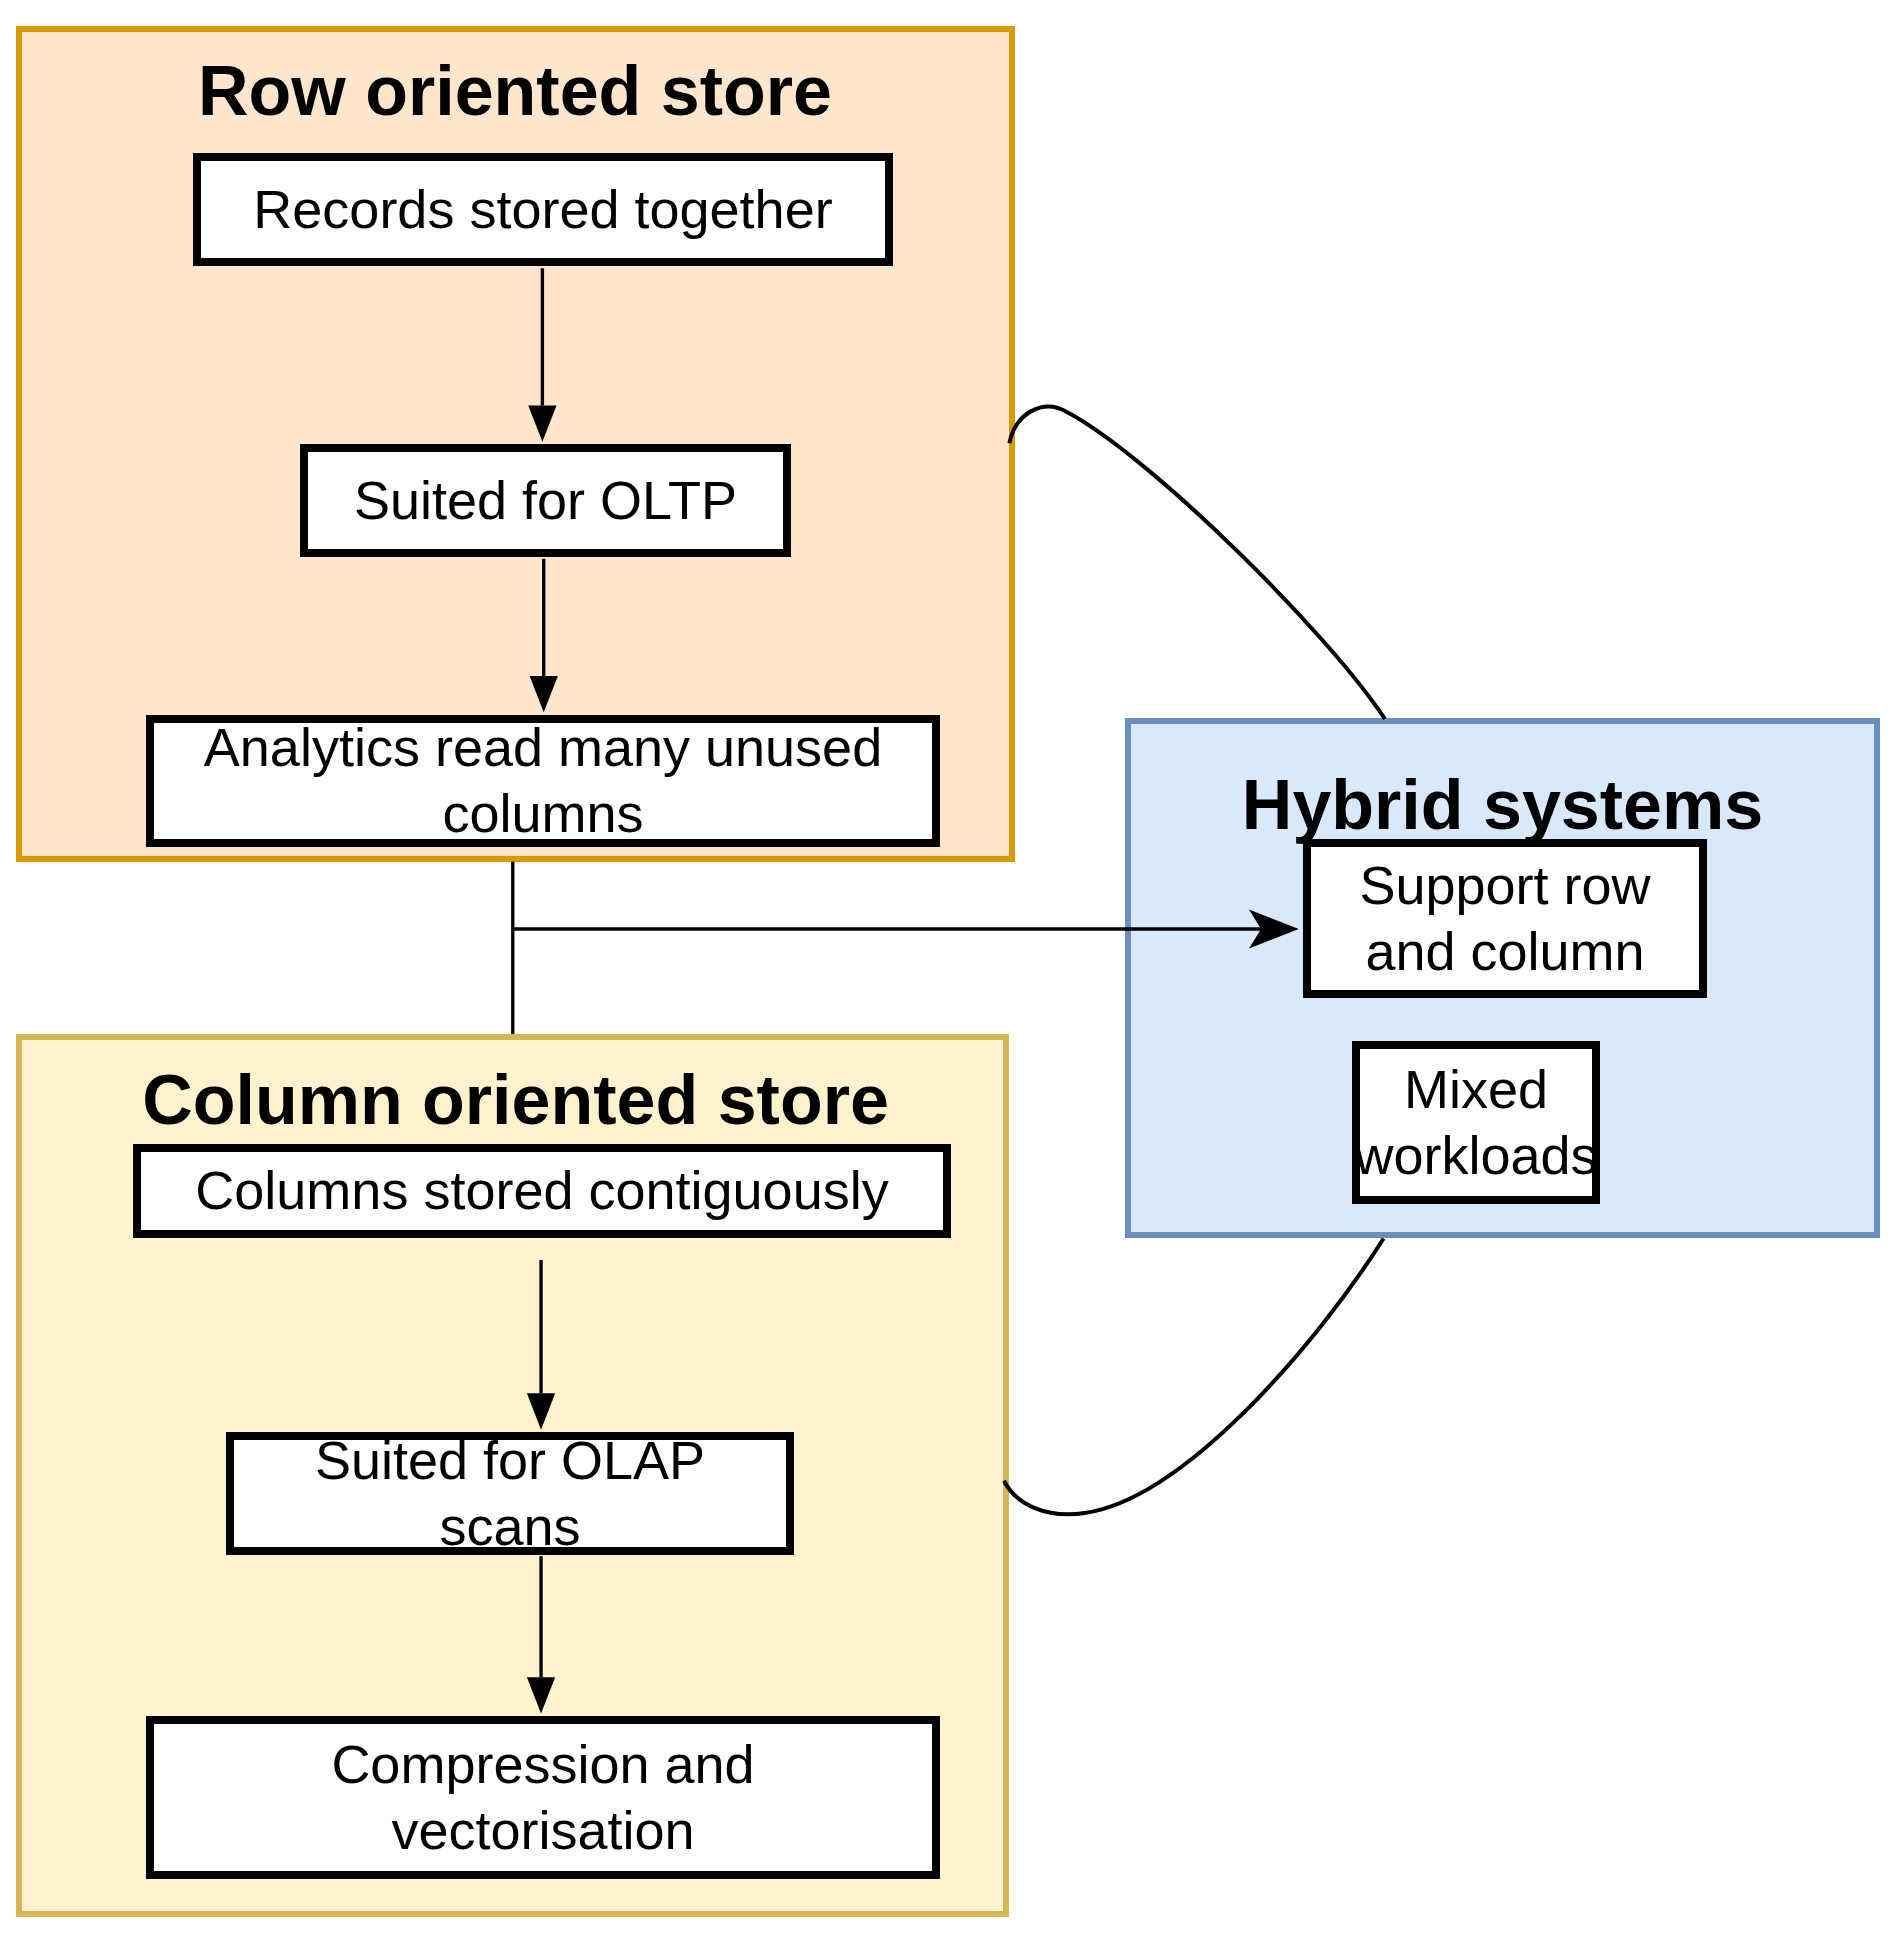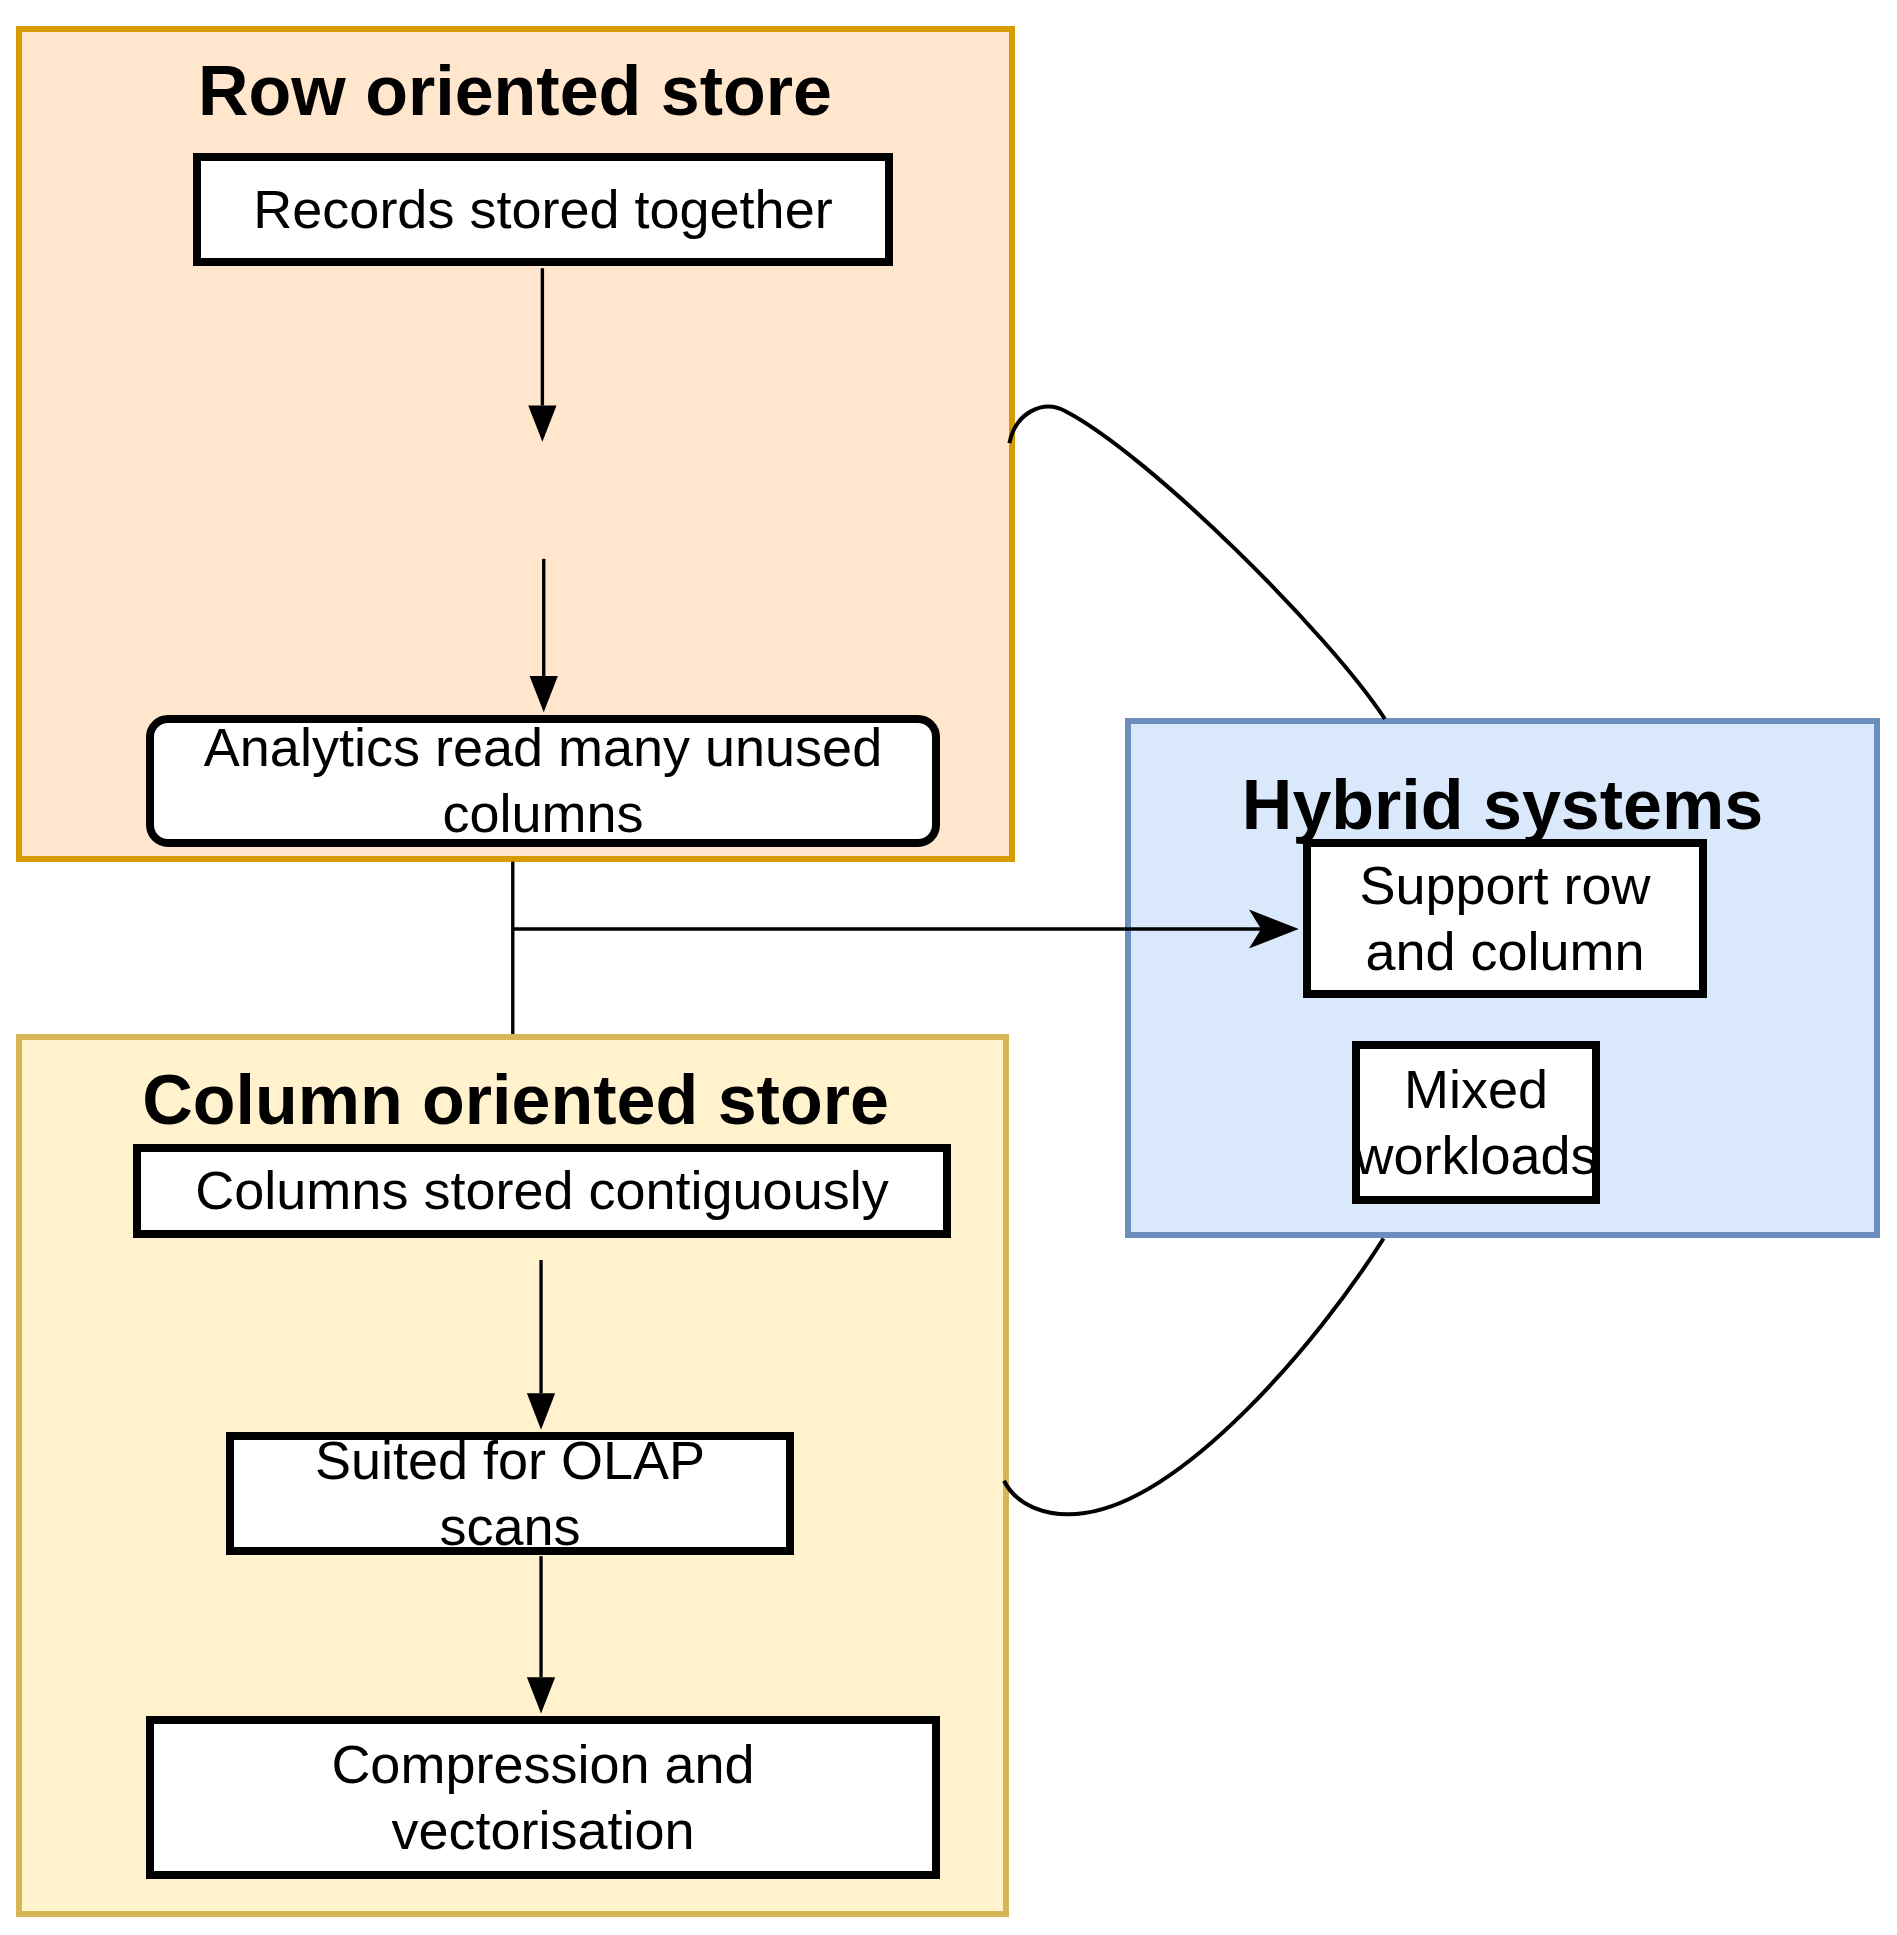--- a/index.html
+++ b/index.html
@@ -74,21 +74,22 @@
   }
 </style>
 </head>
 <body>
 
 <div id="diagram">
 
   <div class="group row-store" style="left:15.5px; top:25.6px; width:999px; height:836px;"></div>
   <div class="group-title" style="left:15.5px; top:53px; width:999px;">Row oriented store</div>
   <div class="node" style="left:193px; top:153px; width:700px; height:113px;">Records stored together</div>
-  <div class="node" style="left:146px; top:715px; width:794px; height:132px;border-radius:22px;">Analytics read many unused columns</div>
+  <div class="node" style="left:300px; top:444px; width:491px; height:113px;">Suited for OLTP</div>
+  <div class="node" style="left:146px; top:715px; width:794px; height:132px;">Analytics read many unused columns</div>
 
   <div class="group column-store" style="left:15.5px; top:1034px; width:993px; height:883px;"></div>
   <div class="group-title" style="left:15.5px; top:1062px; width:993px;padding-left:7px;">Column oriented store</div>
   <div class="node" style="left:133px; top:1144px; width:818px; height:94px;">Columns stored contiguously</div>
   <div class="node" style="left:226px; top:1432px; width:568px; height:123px;">Suited for OLAP scans</div>
   <div class="node pad-wide" style="left:146px; top:1716px; width:794px; height:163px;">Compression and vectorisation</div>
 
   <div class="group hybrid" style="left:1125px; top:718px; width:755px; height:520px;"></div>
   <div class="group-title" style="left:1125px; top:767px; width:755px;">Hybrid systems</div>
   <div class="node" style="left:1303px; top:839px; width:404px; height:159px;">Support row and column</div>

